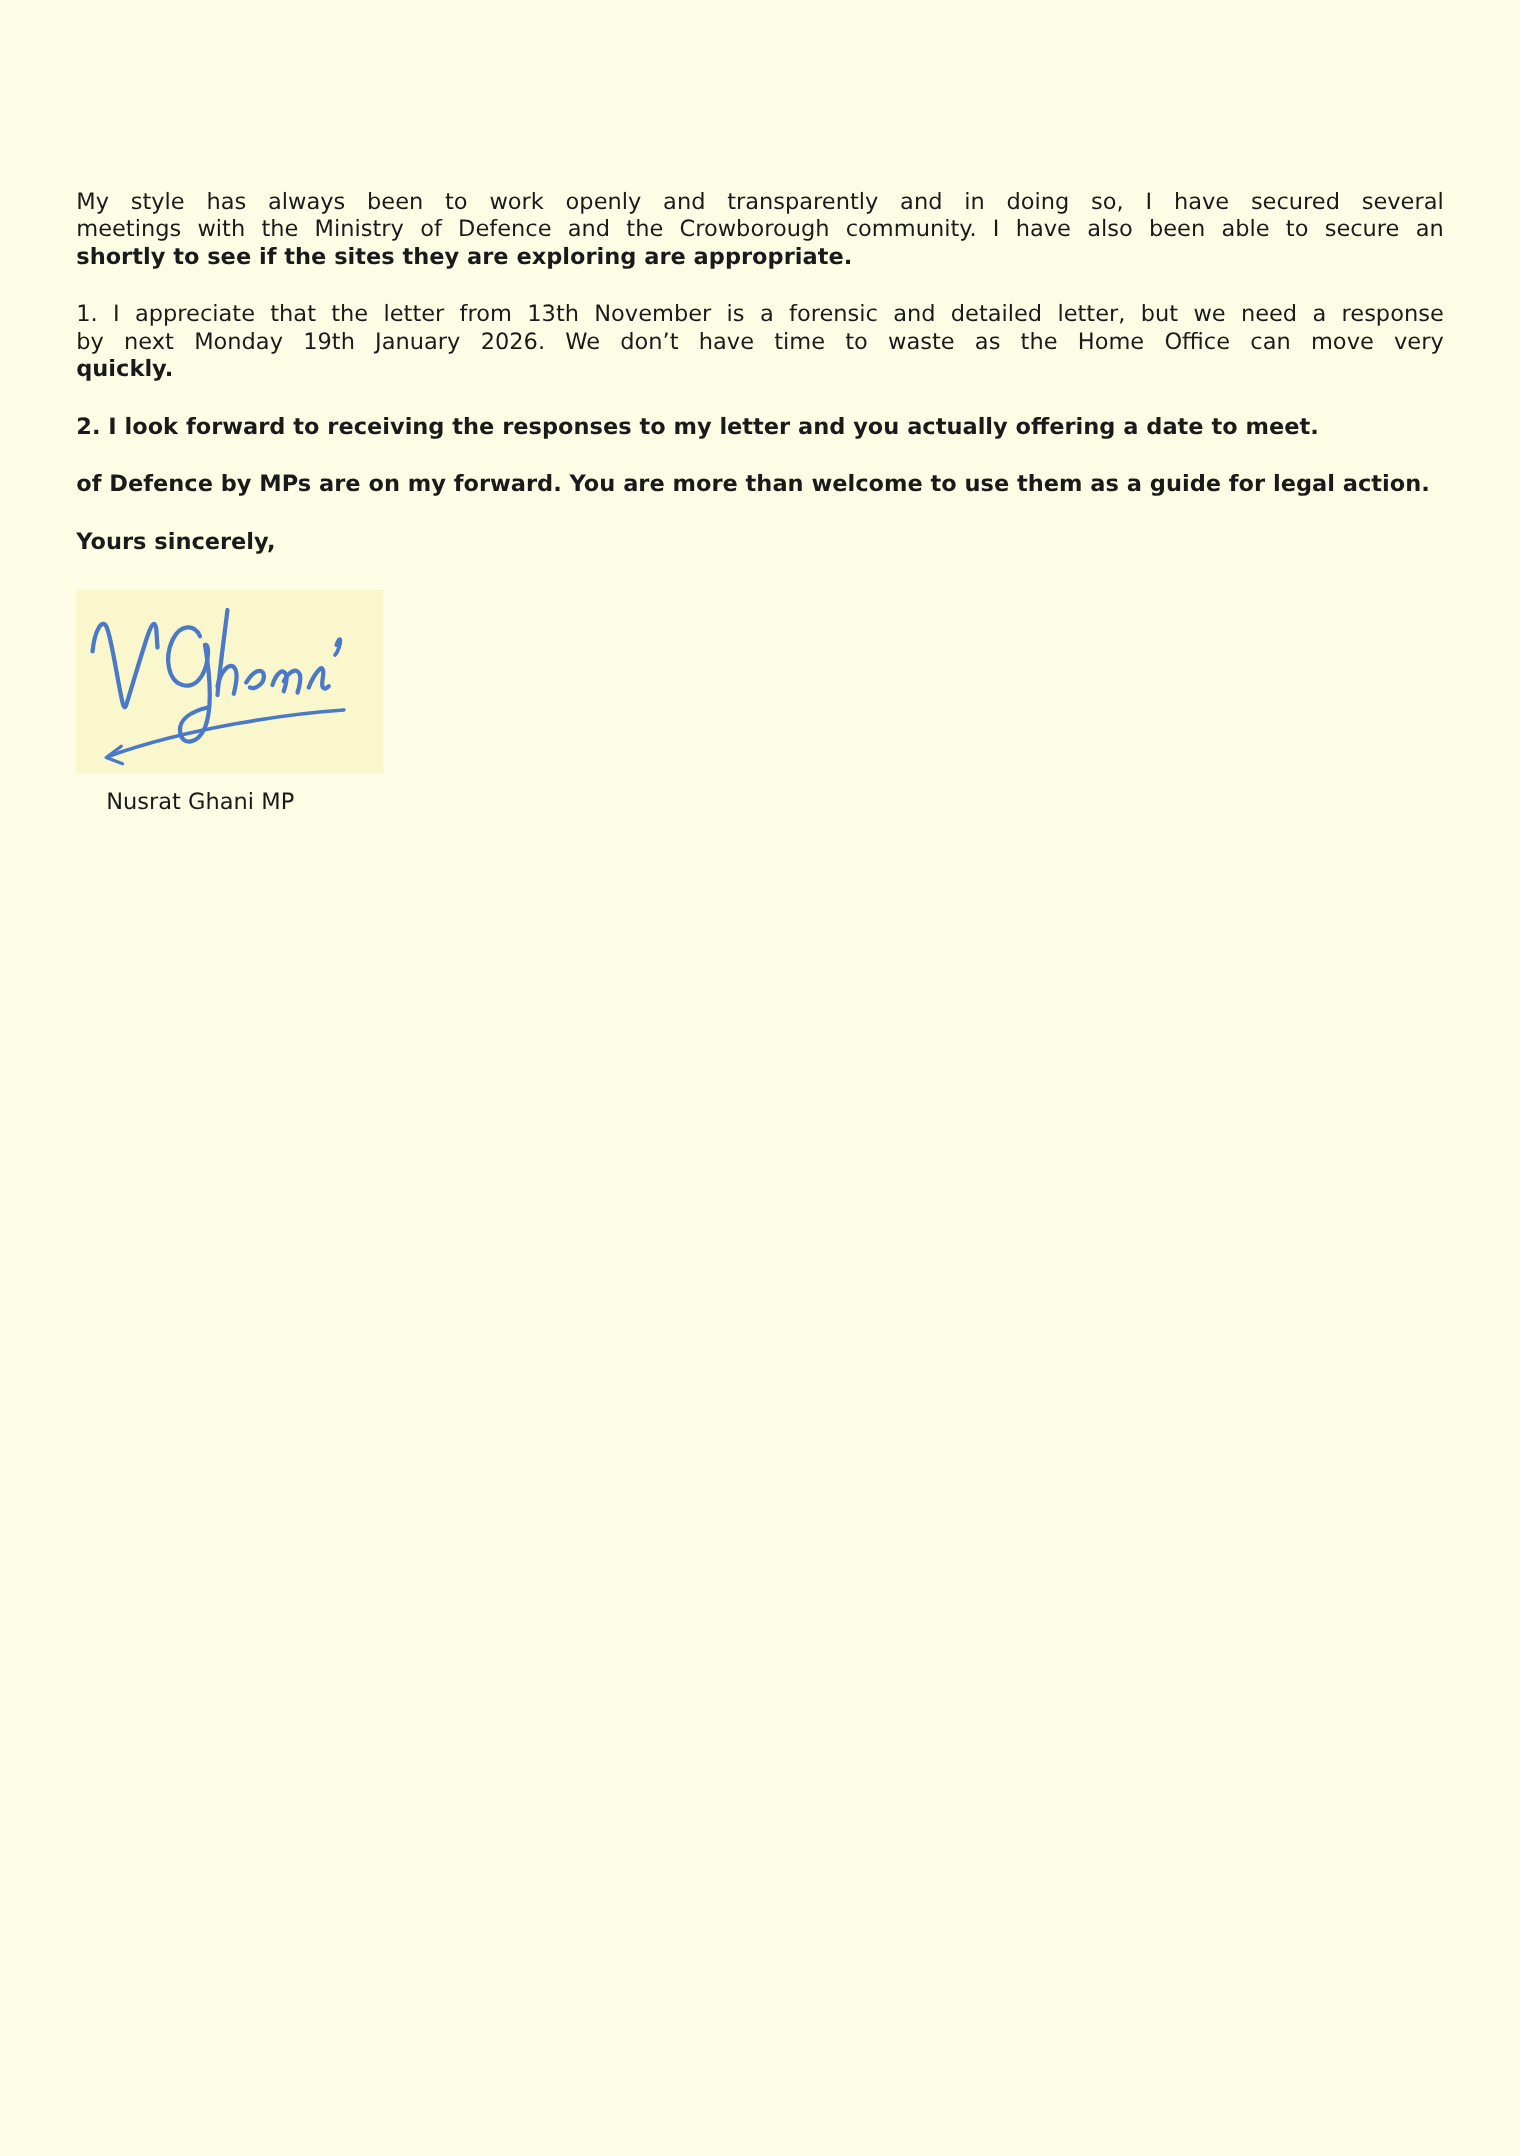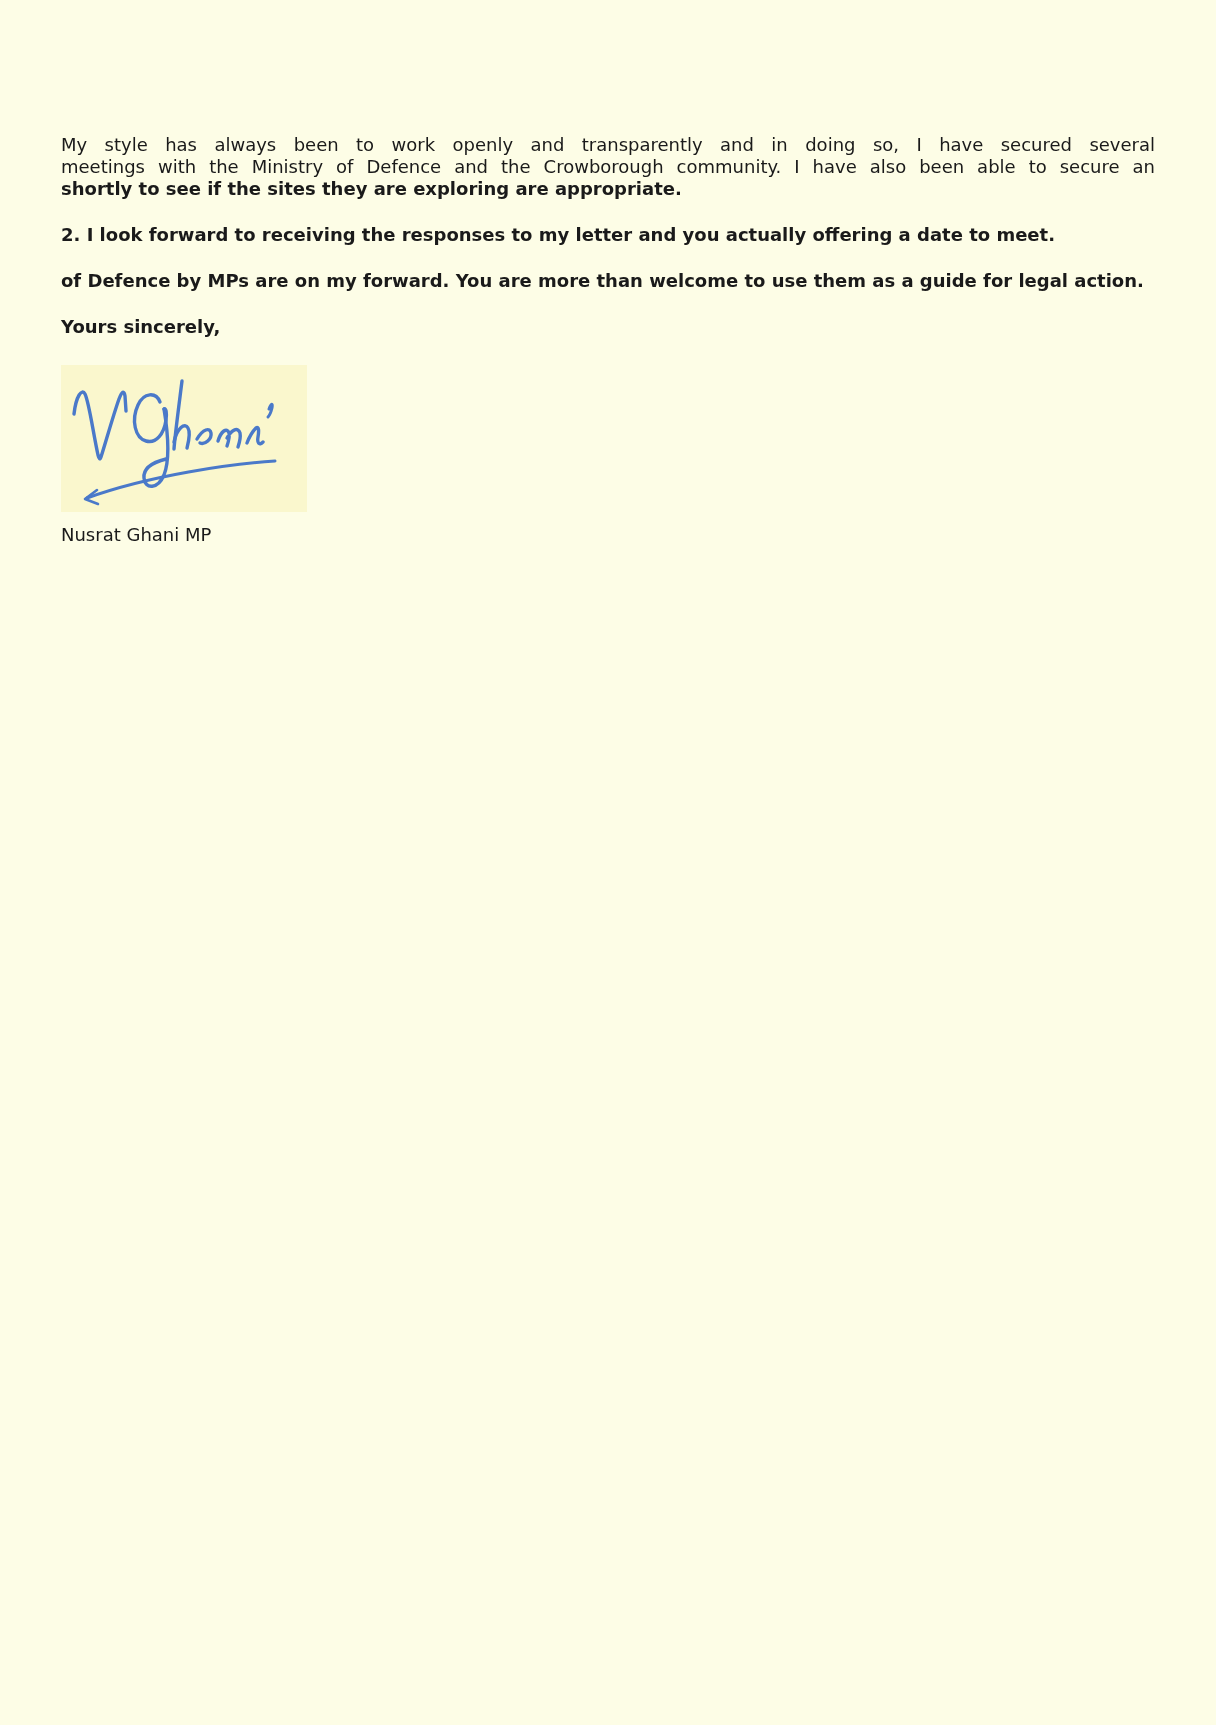--- a/index.html
+++ b/index.html
@@ -11,21 +11,21 @@
   html,body{margin:0;padding:0;}
   body{
     width:1216px;height:1725px;
     background:var(--page-bg);
     font-family:"DejaVu Sans",sans-serif;
     position:relative;
     overflow:hidden;
   }
   .letter-body{
     position:absolute;
-    left:61px;top:134px;
+    left:61px;top:151px;
     width:1094px;
     color:var(--text);
     font-size:18px;
     line-height:22px;
   }
   .paragraph{margin:0 0 24px 0;}
   .line{
     text-align:justify;
     text-align-last:justify;
     text-justify:inter-word;
@@ -42,31 +42,37 @@
     fill:none;
     stroke:var(--ink);
     stroke-linecap:round;
     stroke-linejoin:round;
   }
   .signoff{
     margin-top:12px;
     font-size:18px;
     line-height:22px;
     color:var(--text);
+    margin-left:24px;
   }
 </style>
 </head>
 <body>
 
 <div class="letter-body">
 
   <div class="paragraph">
       <div class="line">My style has always been to work openly and transparently and in doing so, I have secured several</div>
       <div class="line">meetings with the Ministry of Defence and the Crowborough community. I have also been able to secure an</div>
       <div class="line last">shortly to see if the sites they are exploring are appropriate.</div>
+    </div>
+    <div class="paragraph">
+      <div class="line">1. I appreciate that the letter from 13th November is a forensic and detailed letter, but we need a response</div>
+      <div class="line">by next Monday 19th January 2026. We don’t have time to waste as the Home Office can move very</div>
+      <div class="line last">quickly.</div>
     </div>
     <div class="paragraph">
       <div class="line last">2. I look forward to receiving the responses to my letter and you actually offering a date to meet.</div>
     </div>
     <div class="paragraph">
       <div class="line last">of Defence by MPs are on my forward. You are more than welcome to use them as a guide for legal action.</div>
     </div>
     <div class="paragraph">
       <div class="line last">Yours sincerely,</div>
     </div>

